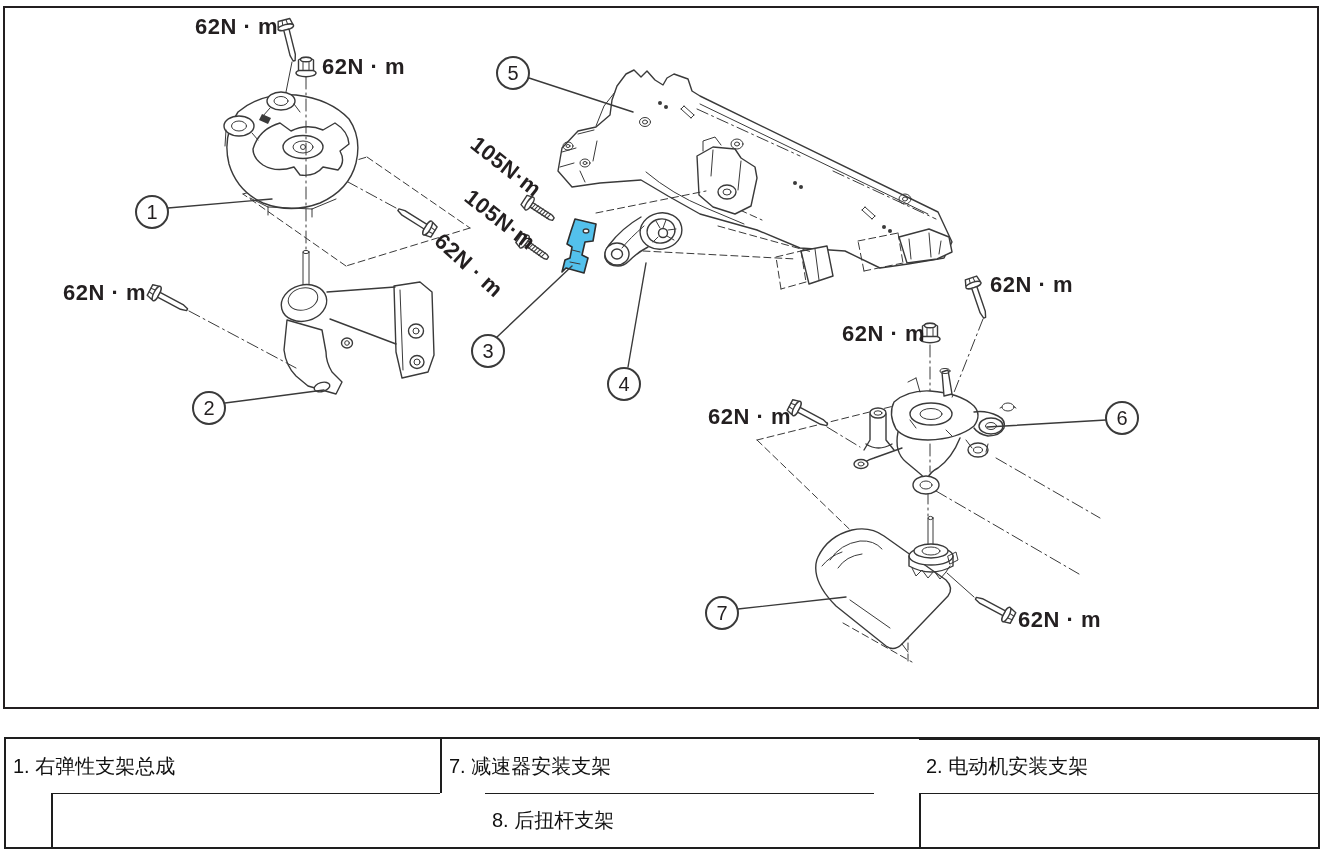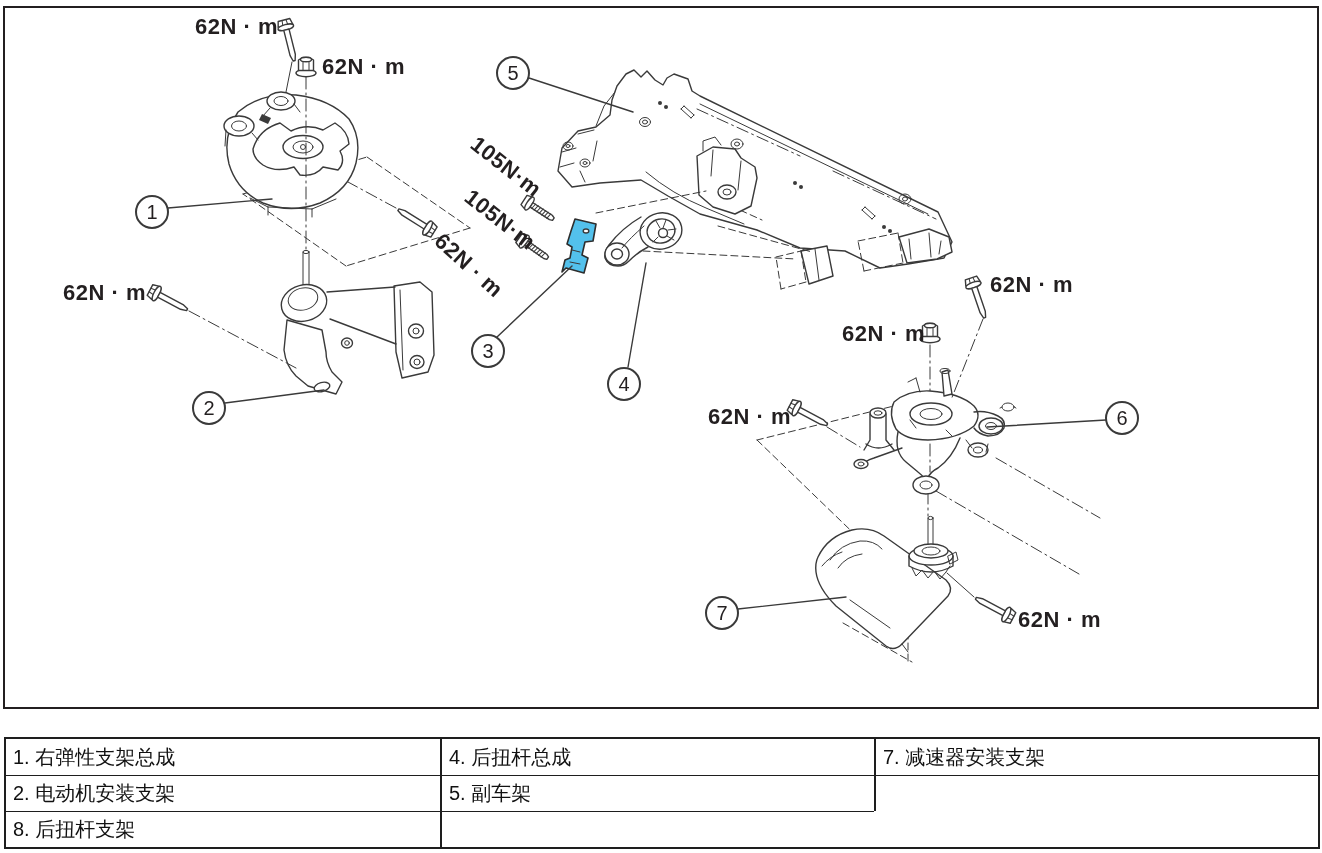--- a/index.html
+++ b/index.html
@@ -34,21 +34,21 @@
     position:absolute; left:4px; top:737px; width:1316px; height:112px;
     border:2.5px solid #1e1e1e; box-sizing:border-box;
     display:grid; grid-template-columns:434px 434px auto;
     grid-auto-rows:1fr; background:#ffffff;
   }
   .legend .cell {
     display:flex; align-items:center; padding-left:7px; box-sizing:border-box;
     font-size:20px; color:#111111; white-space:nowrap; overflow:hidden;
   }
   .legend .cell.c2, .legend .cell.c3 { border-left:2px solid #1e1e1e; }
-  .legend .cell.r2, .legend .cell.r3 { border-top:1.5px solid #1e1e1e; }
+  .legend .cell.r2, .legend .cell.r3 { border-top:1.5px solid #1e1e1e;margin-left:45px; }
 </style>
 </head>
 <body>
 
 <div class="stage">
 
 <svg class="diagram" width="1322" height="722" viewBox="0 0 1322 722">
 
   <defs>
     <g id="sym-bolt">
@@ -289,22 +289,20 @@
     <text class="tq" transform="translate(463,200) rotate(38)" x="0" y="0">105N·m</text>
     <text class="tq" x="990" y="292">62N · m</text>
     <text class="tq" x="842" y="341">62N · m</text>
     <text class="tq" x="708" y="424">62N · m</text>
     <text class="tq" x="1018" y="627">62N · m</text>
   </g>
 </svg>
 
 <div class="legend">
   <div class="cell c1 r1">1. 右弹性支架总成</div>
-  <div class="cell c2 r1">4. 后扭杆总成</div>
   <div class="cell c3 r1">7. 减速器安装支架</div>
   <div class="cell c1 r2">2. 电动机安装支架</div>
-  <div class="cell c2 r2">5. 副车架</div>
   <div class="cell c3 r2"></div>
   <div class="cell c1 r3">8. 后扭杆支架</div>
   <div class="cell c3 r3"></div>
 </div>
 
 </div>
 
 </body></html>

